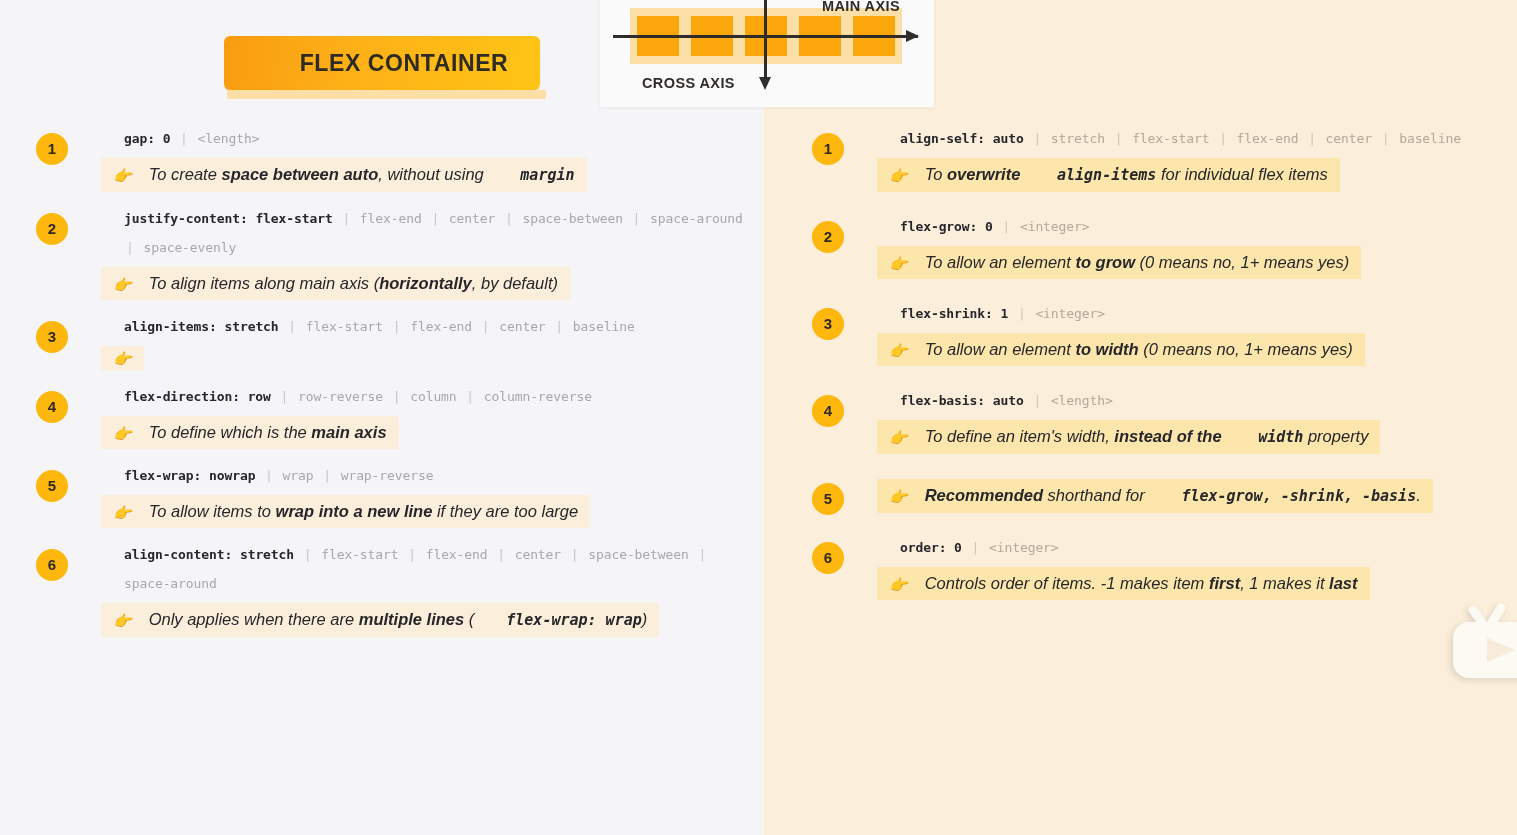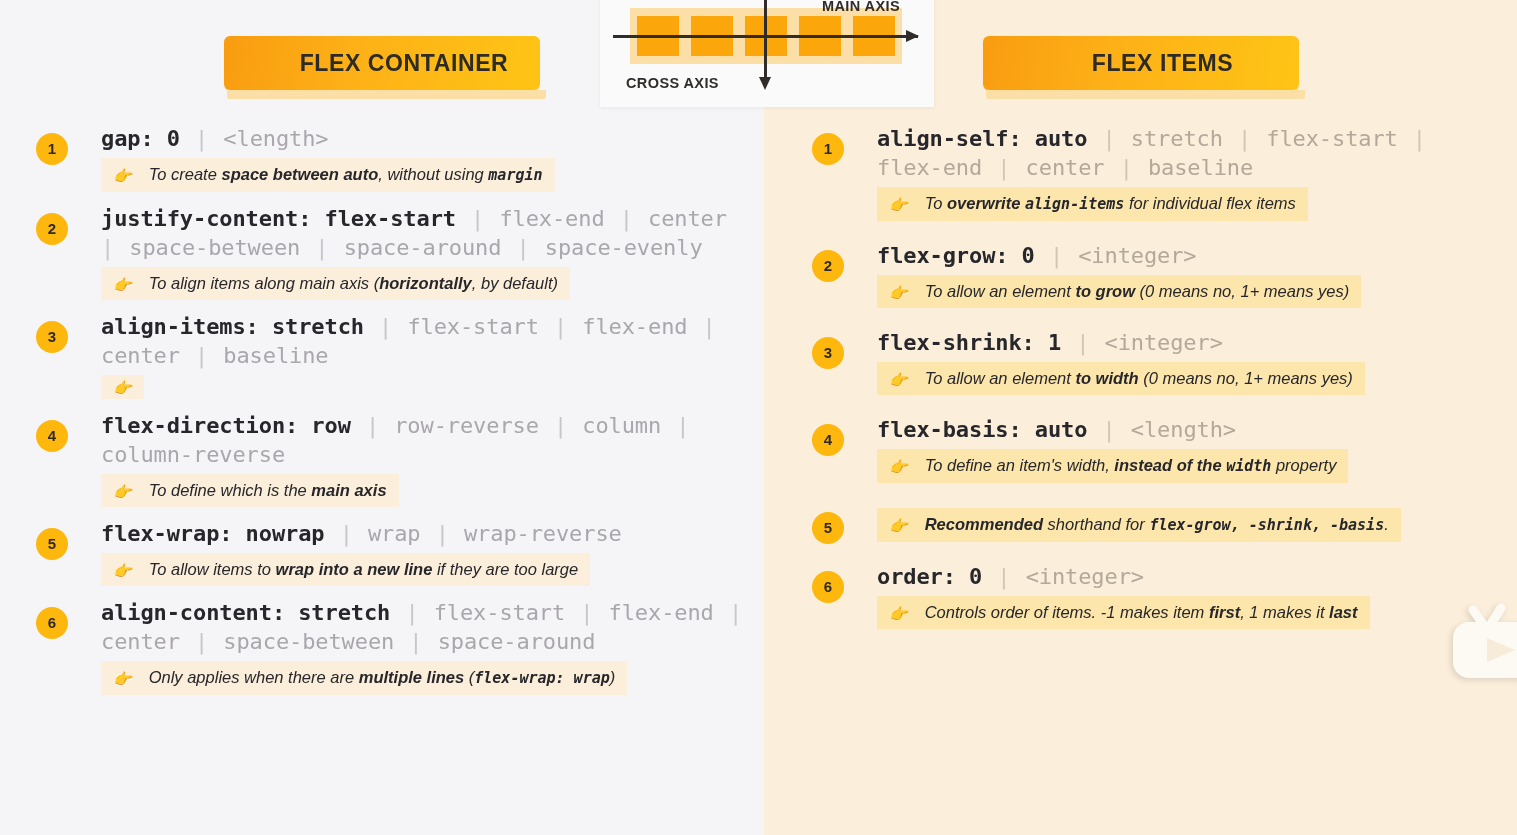--- a/index.html
+++ b/index.html
@@ -132,21 +132,21 @@
     border-right: 6.5px solid transparent;
   }
   .axis-label {
     position: absolute;
     font-size: 14.5px;
     font-weight: bold;
     letter-spacing: 0.4px;
     color: #2f2c29;
   }
   .axis-label.main  { right: 34px; top: 4px; }
-  .axis-label.cross { left: 26px; top: 81px; }
+  .axis-label.cross { left: 42px; top: 81px; }
 
   
   .list {
     position: absolute;
     top: 124px;
     left: 0;
     right: 0;
   }
   .list.left  { padding-left: 36px; padding-right: 20px; }
   .list.right { padding-left: 48px; padding-right: 18px; }
@@ -167,23 +167,23 @@
     background: #feb70d;
     color: #2e2a24;
     font-size: 15px;
     font-weight: bold;
     line-height: 32px;
     text-align: center;
     cursor: pointer;
   }
 
   .decl {
-    margin-left: 65px;
+    margin-left: 88px;
     font-family: "DejaVu Sans Mono", monospace;
-    font-size: 22px;
+    font-size: 13px;
     line-height: 29px;
     color: #a9a7ac;
     letter-spacing: -0.1px;
   }
   .list.right .decl { color: #b3a89a; }
 
   .decl .k { color: #26262b; font-weight: bold; }
   .decl .v { color: #26262b; font-weight: bold; }
   .decl .sep { color: #c8c6cc; padding: 0 2px; }
   .list.right .decl .sep { color: #d3c6b4; }
@@ -202,21 +202,21 @@
     line-height: 24px;
     white-space: nowrap;
   }
   .list.right .hint { background: #fce6ab; }
   .hint b { font-weight: bold; }
   .hint code {
     font-family: "DejaVu Sans Mono", monospace;
     font-style: italic;
     font-size: 15px;
   }
-  .hint code.b { font-weight: bold; }
+  .hint code.b { font-weight: bold; margin-left: 32px; }
   .point-icon {
     font-size: 15px;
     line-height: 1;
     color: #f0a21c;
     transform: translateY(1px);
   }
 
   
   .tv-overlay {
     position: absolute;
@@ -259,23 +259,20 @@
             <span>To allow items to <b>wrap into a new line</b> if they are too large</span>
           </div></div>
         <div class="prop"><div class="badge">6</div><div class="decl"><span class="k">align-content:</span> <span class="v">stretch</span><span class="sep"> | </span><span class="alt">flex-start</span><span class="sep"> | </span><span class="alt">flex-end</span><span class="sep"> | </span><span class="alt">center</span><span class="sep"> | </span><span class="alt">space-between</span><span class="sep"> | </span><span class="alt">space-around</span></div><div class="hint">
             <span class="point-icon">👉</span>
             <span>Only applies when there are <b>multiple lines</b> (<code class="b">flex-wrap: wrap</code>)</span>
           </div></div>
       </div>
   </div>
 
   <div class="col-right">
-    <div class="head-wrap">
-      <div class="head-btn">FLEX ITEMS</div>
-    </div>
     <div class="list right">
         <div class="prop"><div class="badge">1</div><div class="decl"><span class="k">align-self:</span> <span class="v">auto</span><span class="sep"> | </span><span class="alt">stretch</span><span class="sep"> | </span><span class="alt">flex-start</span><span class="sep"> | </span><span class="alt">flex-end</span><span class="sep"> | </span><span class="alt">center</span><span class="sep"> | </span><span class="alt">baseline</span></div><div class="hint">
             <span class="point-icon">👉</span>
             <span>To <b>overwrite</b> <code class="b">align-items</code> for individual flex items</span>
           </div></div>
         <div class="prop"><div class="badge">2</div><div class="decl"><span class="k">flex-grow:</span> <span class="v">0</span><span class="sep"> | </span><span class="alt">&lt;integer&gt;</span></div><div class="hint">
             <span class="point-icon">👉</span>
             <span>To allow an element <b>to grow</b> (0 means no, 1+ means yes)</span>
           </div></div>
         <div class="prop"><div class="badge">3</div><div class="decl"><span class="k">flex-shrink:</span> <span class="v">1</span><span class="sep"> | </span><span class="alt">&lt;integer&gt;</span></div><div class="hint">

